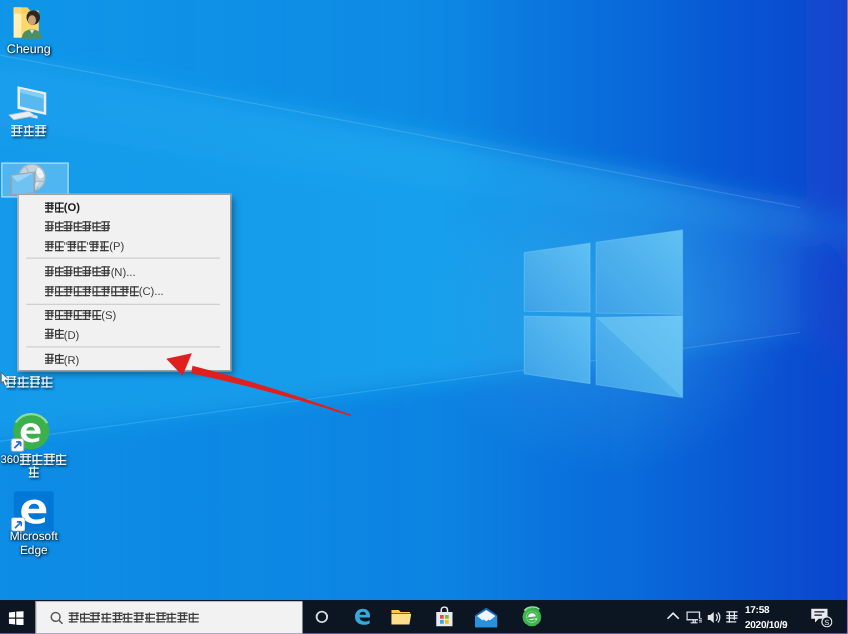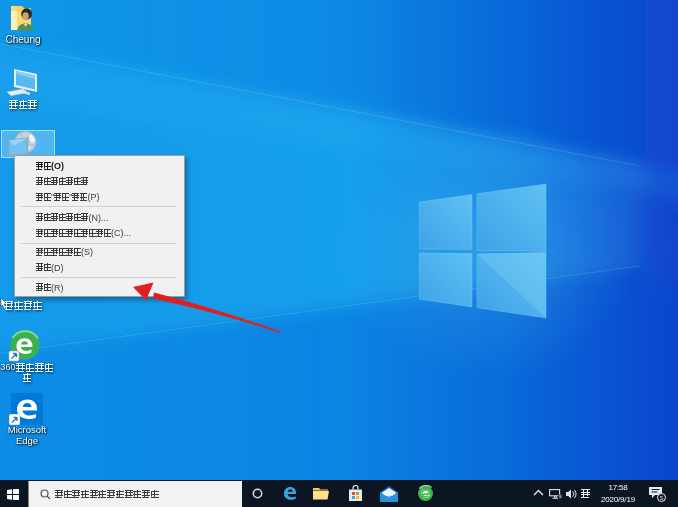--- a/index.html
+++ b/index.html
@@ -23,21 +23,21 @@
 .mi{position:absolute;left:21px;height:16px;line-height:16px;white-space:nowrap}
 .mi i.c{width:7px;height:8px;margin:3.8px .5px 0 0}
 .sep{position:absolute;left:6px;right:8px;height:1px;background:#d0d0d0}
 
 .lbl{position:absolute;color:#fff;font-size:9px;text-align:center;text-shadow:1px 1px 2px rgba(0,0,0,.9),0 0 2px rgba(0,0,0,.7)}
 .lbl i.c{width:8.5px;height:8.5px;margin:1px .5px 0;opacity:.93;filter:drop-shadow(1px 1px 1px rgba(0,0,0,.85))}
 
 #tb{left:0;top:480px;width:678px;height:27px;background:#0c1522}
 #sbox{position:absolute;left:28px;top:1px;width:213px;height:26px;background:#f2f2f2;border-left:1px solid #888}
 #sbox i.c{width:8px;height:8px;margin:9px .7px 0 0;color:#3c3c3c}
-.trayt{position:absolute;color:#fff;font-size:8px;font-weight:normal;text-align:center;width:44px;letter-spacing:-.2px}
+.trayt{position:absolute;color:#fff;font-size:8px;font-weight:bold;text-align:left;width:44px;letter-spacing:-.2px}
 </style></head><body>
 <div id="scr">
 
 <svg class="abs" style="left:0;top:0" width="678" height="481" viewBox="0 0 678 481">
 <defs>
 <linearGradient id="base" x1="0" y1="0" x2="1" y2="0">
  <stop offset="0" stop-color="#0f97e9"></stop>
           <stop offset=".52" stop-color="#129deb"></stop>
  <stop offset=".75" stop-color="#0e7ee0"></stop>
           <stop offset="1" stop-color="#1443cd"></stop>
@@ -214,21 +214,21 @@
   <path d="M3.5 9.3 L9 9.3 M5.6 7 L5.6 9 M7.2 7 L7.2 9" stroke="#dfe3e8" stroke-width="1"></path>
   <rect x="9.5" y="5.5" width="3.5" height="4" fill="#0c1522"></rect>
         <path d="M10.2 6 L12.6 6 M10.2 7.3 L12.6 7.3 M10.2 8.6 L12.6 8.6" stroke="#dfe3e8" stroke-width=".7"></path>
  </svg>
  <svg class="abs" style="left:566px;top:9px" width="11" height="10" viewBox="0 0 11 10">
   <polygon points="0,3 2.2,3 5,0.6 5,9.4 2.2,7 0,7" fill="#dfe3e8"></polygon>
   <path d="M6.8 2.4 a4 4 0 0 1 0 5.2 M8.4 1 a6.2 6.2 0 0 1 0 8" stroke="#dfe3e8" stroke-width="1" fill="none"></path>
  </svg>
  <div class="abs" style="left:581px;top:9px;color:#e8ecf0"><i class="c" style="width:9px;height:9px"></i></div>
  <div class="trayt" style="left:596px;top:3px">17:58</div>
- <div class="trayt" style="left:596px;top:15px">2020/9/19</div>
+ <div class="trayt" style="left:596px;top:15px">2020/10/9</div>
  <svg class="abs" style="left:648px;top:6px" width="18" height="16" viewBox="0 0 18 16">
   <path d="M1 1 L14 1 L14 9 L7 9 L4 12 L4 9 L1 9 Z" fill="#e8eaed"></path>
   <path d="M3.5 3.5 L11.5 3.5 M3.5 6 L9.5 6" stroke="#0c1522" stroke-width="1"></path>
   <circle cx="13.5" cy="11.5" r="4" fill="#0c1522" stroke="#e8eaed" stroke-width="1"></circle>
   <text x="13.5" y="14" font-size="6" fill="#e8eaed" text-anchor="middle" font-family="Liberation Sans">S</text>
  </svg>
 </div>
 
 </div>
 </body></html>

